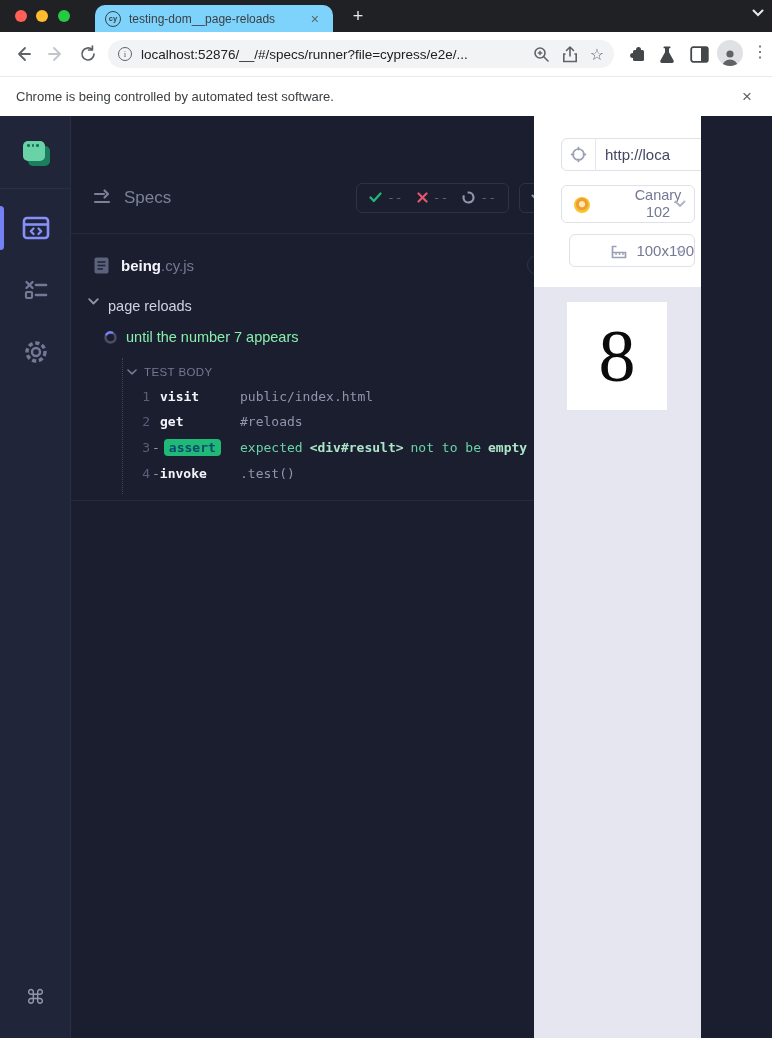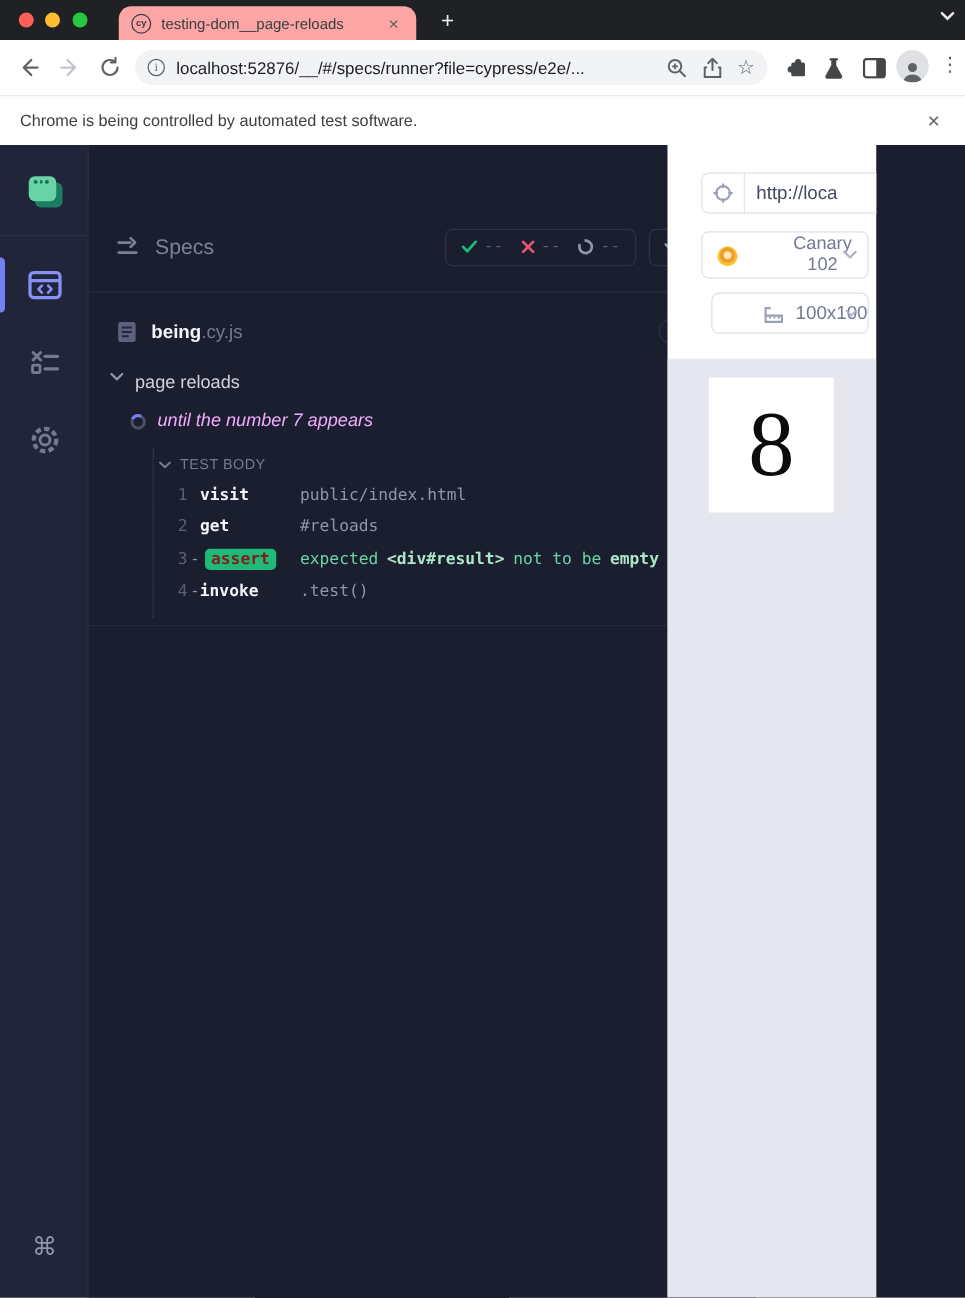--- a/index.html
+++ b/index.html
@@ -6,21 +6,21 @@
   html,body { width:772px; height:1038px; overflow:hidden; }
   body { font-family:"Liberation Sans", sans-serif; position:relative; background:#fff; }
   svg { display:block; }
 
   
   .tabstrip { position:absolute; left:0; top:0; width:772px; height:32px; background:#202124; }
   .traffic { position:absolute; top:10px; width:12px; height:12px; border-radius:50%; }
   .t-red { left:15px; background:#ff5f57; }
   .t-yellow { left:36px; background:#febc2e; }
   .t-green { left:58px; background:#28c840; }
-  .tab { position:absolute; left:95px; top:5px; width:238px; height:27px; background:#fca5a5;
+  .tab { position:absolute; left:95px; top:5px; width:238px; height:27px; background:#7dd3fc;
          border-radius:10px 10px 0 0; display:flex; align-items:center; padding:0 10px; }
   .favicon { width:16px; height:16px; border-radius:50%; border:1.5px solid #3c4043; color:#3c4043;
              font-size:7.5px; font-weight:bold; display:flex; align-items:center; justify-content:center; flex:none; }
   .tab-title { margin-left:8px; font-size:12px; color:#3c4043; white-space:nowrap; overflow:hidden; flex:1; }
   .tab-close { color:#5f6368; font-size:14px; line-height:1; padding:2px 4px; cursor:default; }
   .newtab-btn { position:absolute; left:346px; top:4px; width:24px; height:24px; color:#e8eaed;
                 font-size:18px; font-weight:300; display:flex; align-items:center; justify-content:center; }
   .tabsearch { position:absolute; right:8px; top:9px; color:#e8eaed; }
 
   
@@ -77,31 +77,31 @@
   .spec-row { position:absolute; left:0; top:84px; width:534px; height:38px; display:flex; align-items:center; padding:0 20px 0 22px; }
   .spec-name { margin-left:11px; font-size:15px; font-weight:bold; color:#f3f4fa; }
   .spec-ext { font-size:15px; color:#747994; }
   .spec-duration { margin-left:auto; border:1px solid #2e3247; border-radius:11px; padding:2px 10px;
                    font-size:12px; color:#9095ad; }
 
   .runnables { position:absolute; left:0; top:124px; width:534px; height:215px; border-bottom:1px solid #252a3e; }
   .suite-row { position:absolute; left:17px; top:12px; display:flex; align-items:flex-start; gap:9px; }
   .suite-label { font-size:14.5px; color:#d0d2e0; }
   .test-row { position:absolute; left:33px; top:43px; display:flex; align-items:center; gap:9px; }
-  .test-label { font-size:14.5px; color:#f0abfc;font-style:italic; }
+  .test-label { font-size:14.5px; color:#86efac; }
   .attempt { position:absolute; left:51px; top:72px; width:470px; border-left:1px dotted #3e4258; padding-bottom:8px; }
   .attempt-head { display:flex; align-items:center; gap:7px; padding:8px 0 6px 4px; }
   .attempt-label { font-size:11.5px; color:#747994; letter-spacing:.4px; }
   .cmd-row { display:flex; align-items:center; padding:5px 0 5px 13px;
              font-family:"DejaVu Sans Mono", monospace; font-size:13px; }
   .cmd-num { width:14px; text-align:right; color:#5a5f7a; flex:none; }
   .cmd-name { margin-left:10px; min-width:80px; display:flex; align-items:center; color:#f3f4fa; font-weight:bold; flex:none; }
   .cmd-dash { color:#9095ad; font-weight:normal; margin-left:-8px; margin-right:4px; }
   .cmd-args { color:#9095ad; white-space:nowrap; }
-  .assert-pill { background:#1fb978; color:#7f1d1d; font-weight:bold; padding:0 5px; border-radius:4px; line-height:17px; }
+  .assert-pill { background:#1fb978; color:#0c4a6e; font-weight:bold; padding:0 5px; border-radius:4px; line-height:17px; }
   .assert-msg { color:#69d3a7; }
   .assert-msg b { color:#abe6c9; font-weight:bold;text-align:right; }
   .assert-msg span, .assert-msg b { margin-right:7px; }
 
   
   .preview { position:absolute; left:534px; top:0; width:167px; height:922px; background:#fff; overflow:hidden; }
   .url-field { position:absolute; left:27px; top:22px; width:162px; height:33px; border:1px solid #dfe0e8;
                border-radius:6px; background:#fff; display:flex; align-items:center; }
   .url-field .selector-ic { margin:0 8px; }
   .url-divider { width:1px; height:33px; background:#e6e7ee; }

